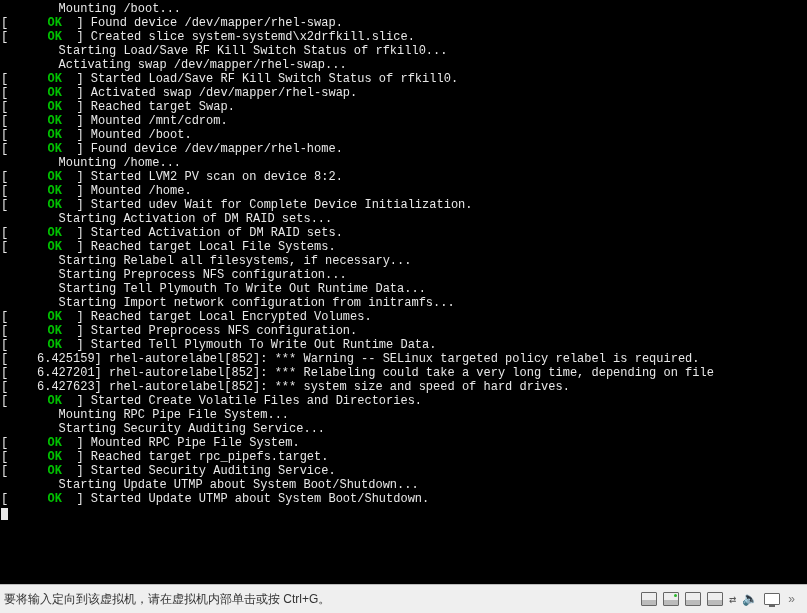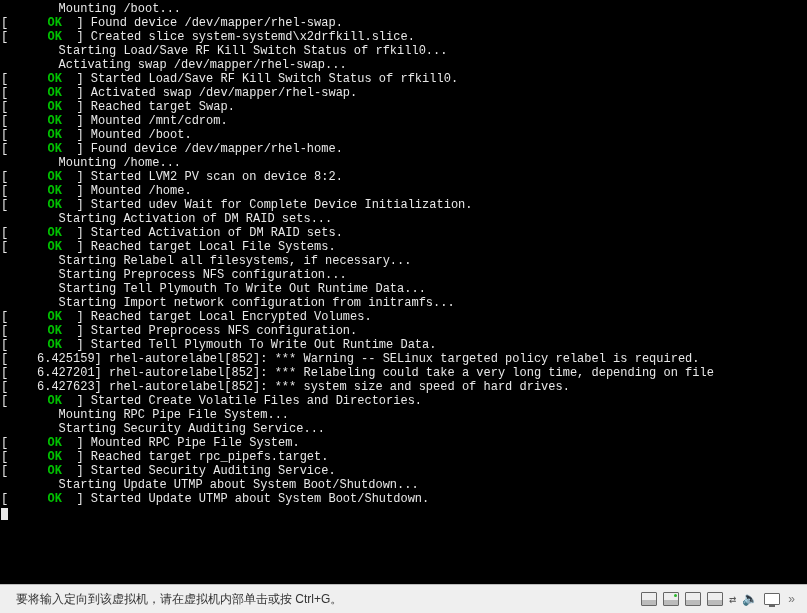--- a/index.html
+++ b/index.html
@@ -43,21 +43,21 @@
     border-top: 1px solid #bdbdbd;
     background: #efefef;
     display: flex;
     align-items: center;
     font-family: "Microsoft YaHei", "Segoe UI", sans-serif;
     font-size: 12px;
     color: #333;
   }
   .status-msg {
     flex: 1 1 auto;
-    padding-left: 16px;
+    padding-left: 4px;
     white-space: nowrap;
   }
   .tray {
     display: flex;
     align-items: center;
     gap: 6px;
     padding-right: 10px;
   }
   .tray-icon {
     display: inline-flex;

